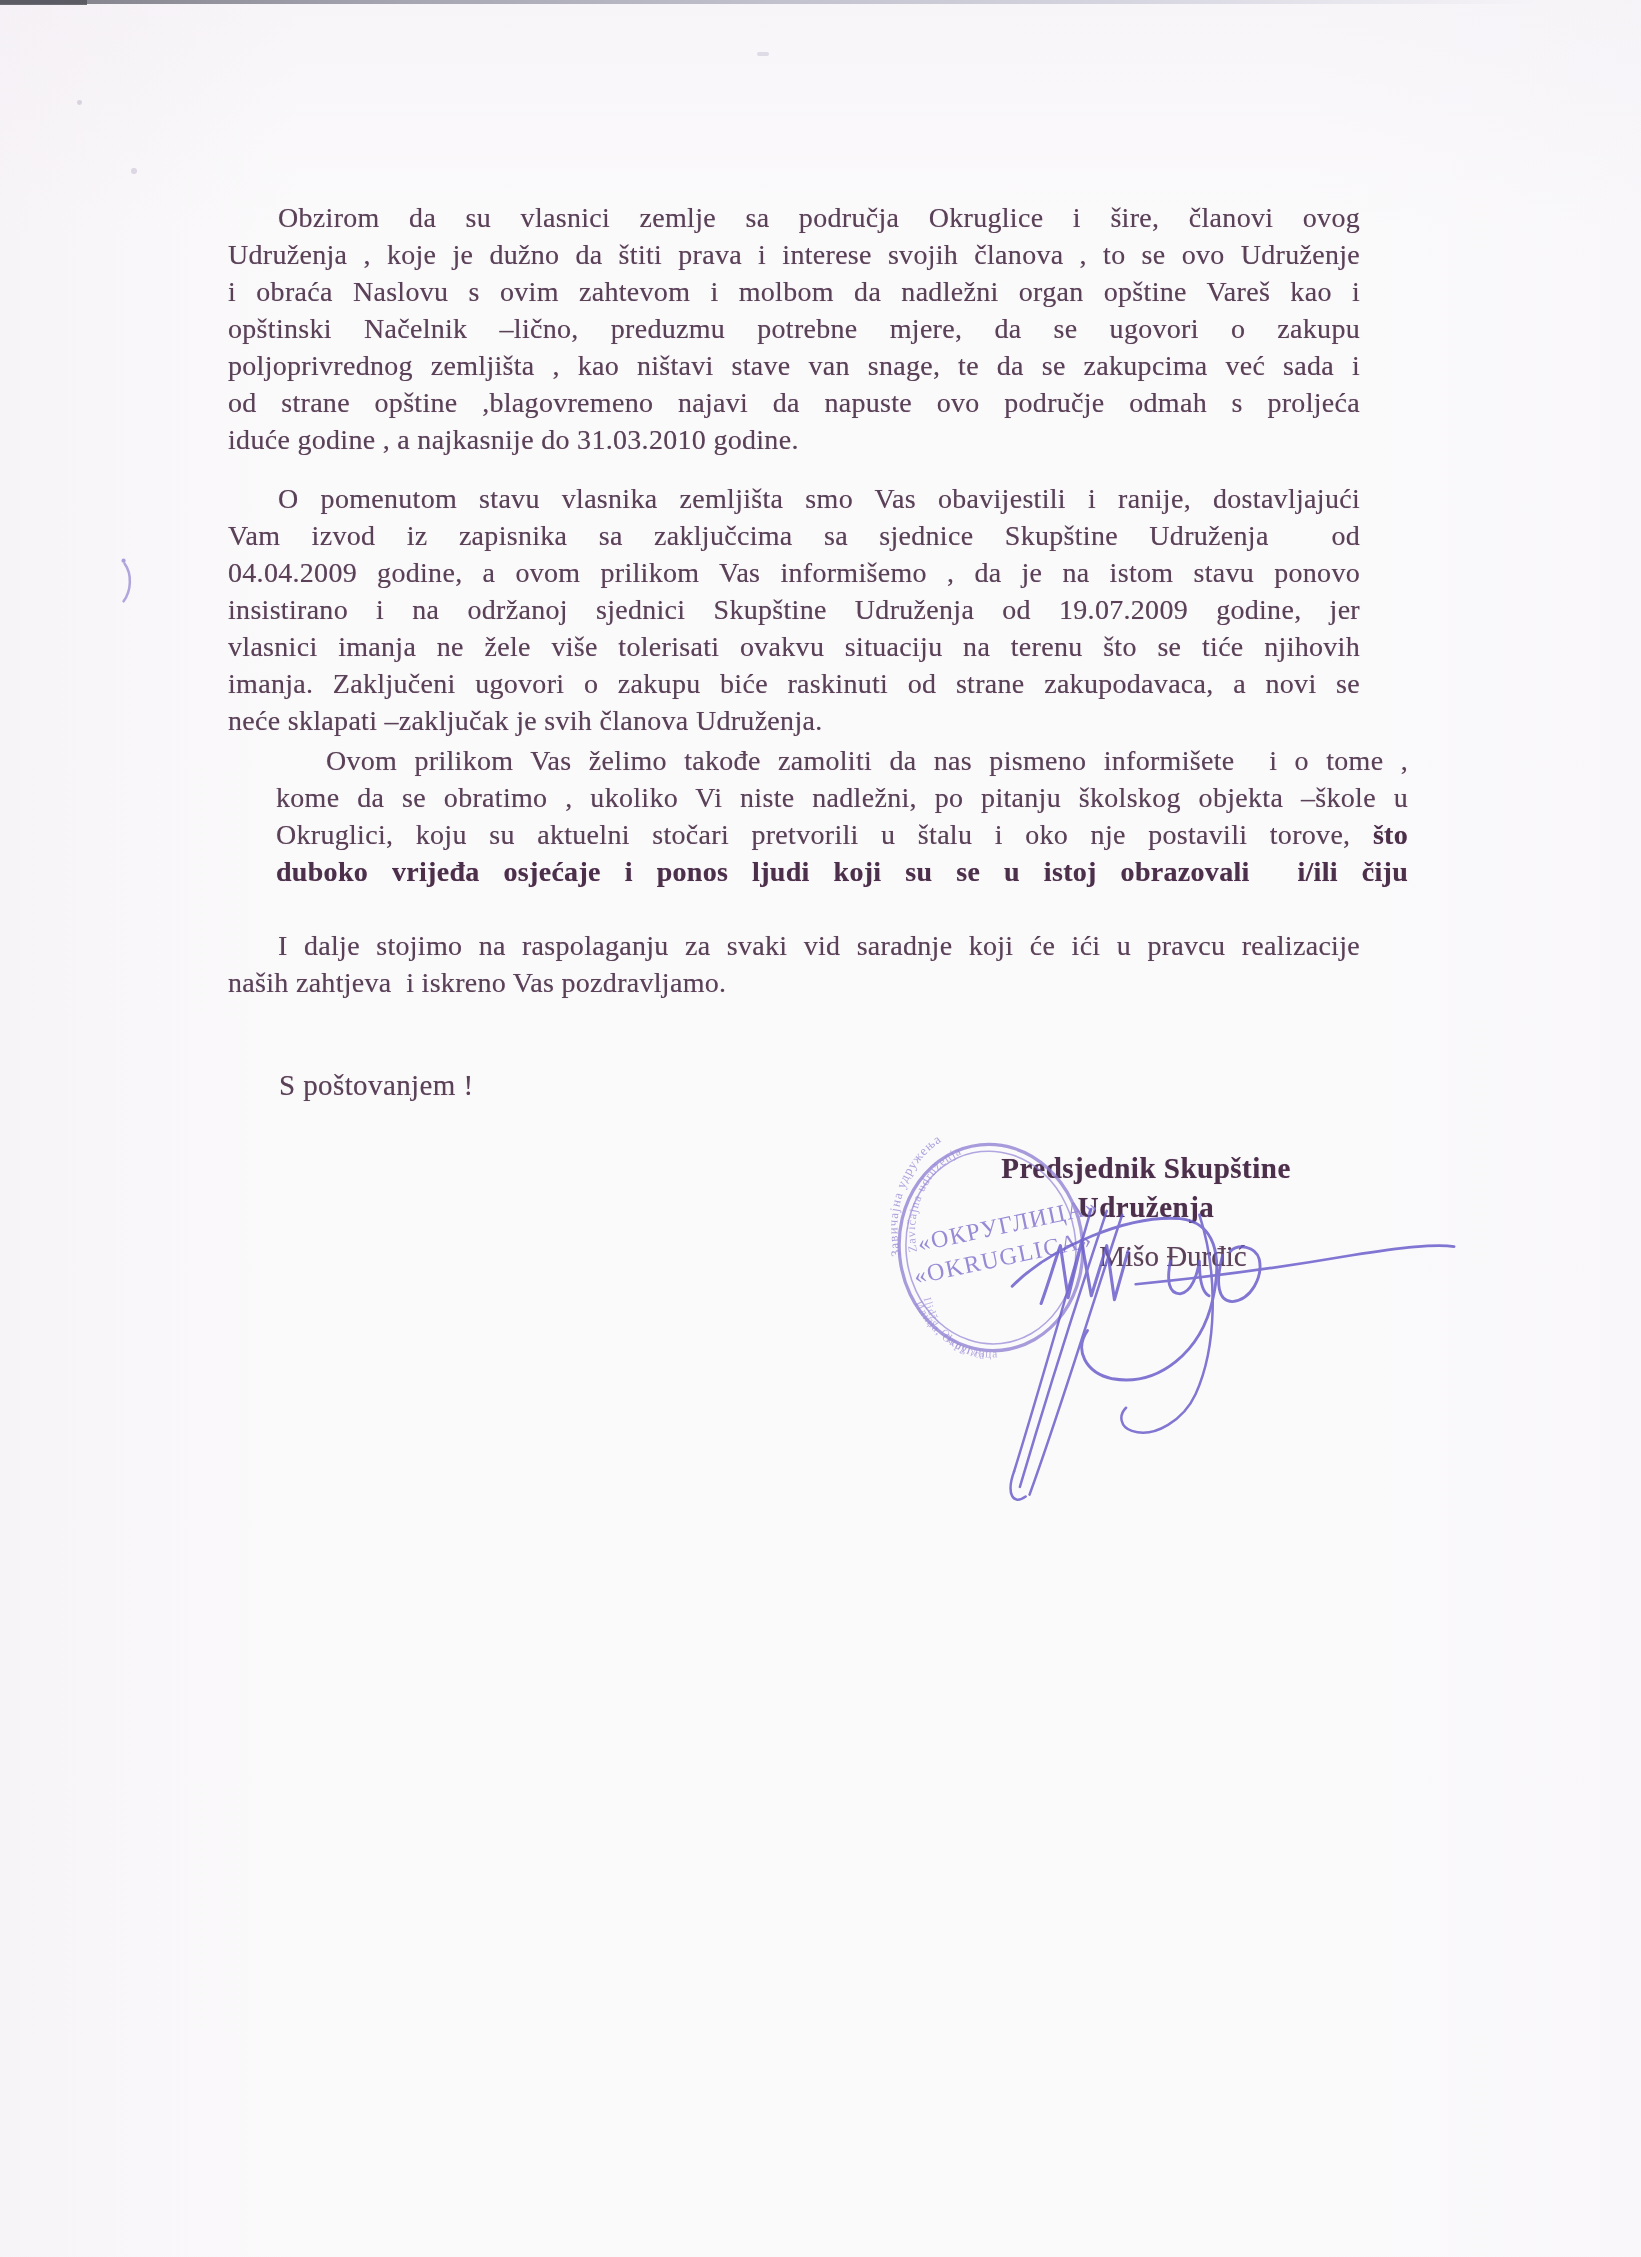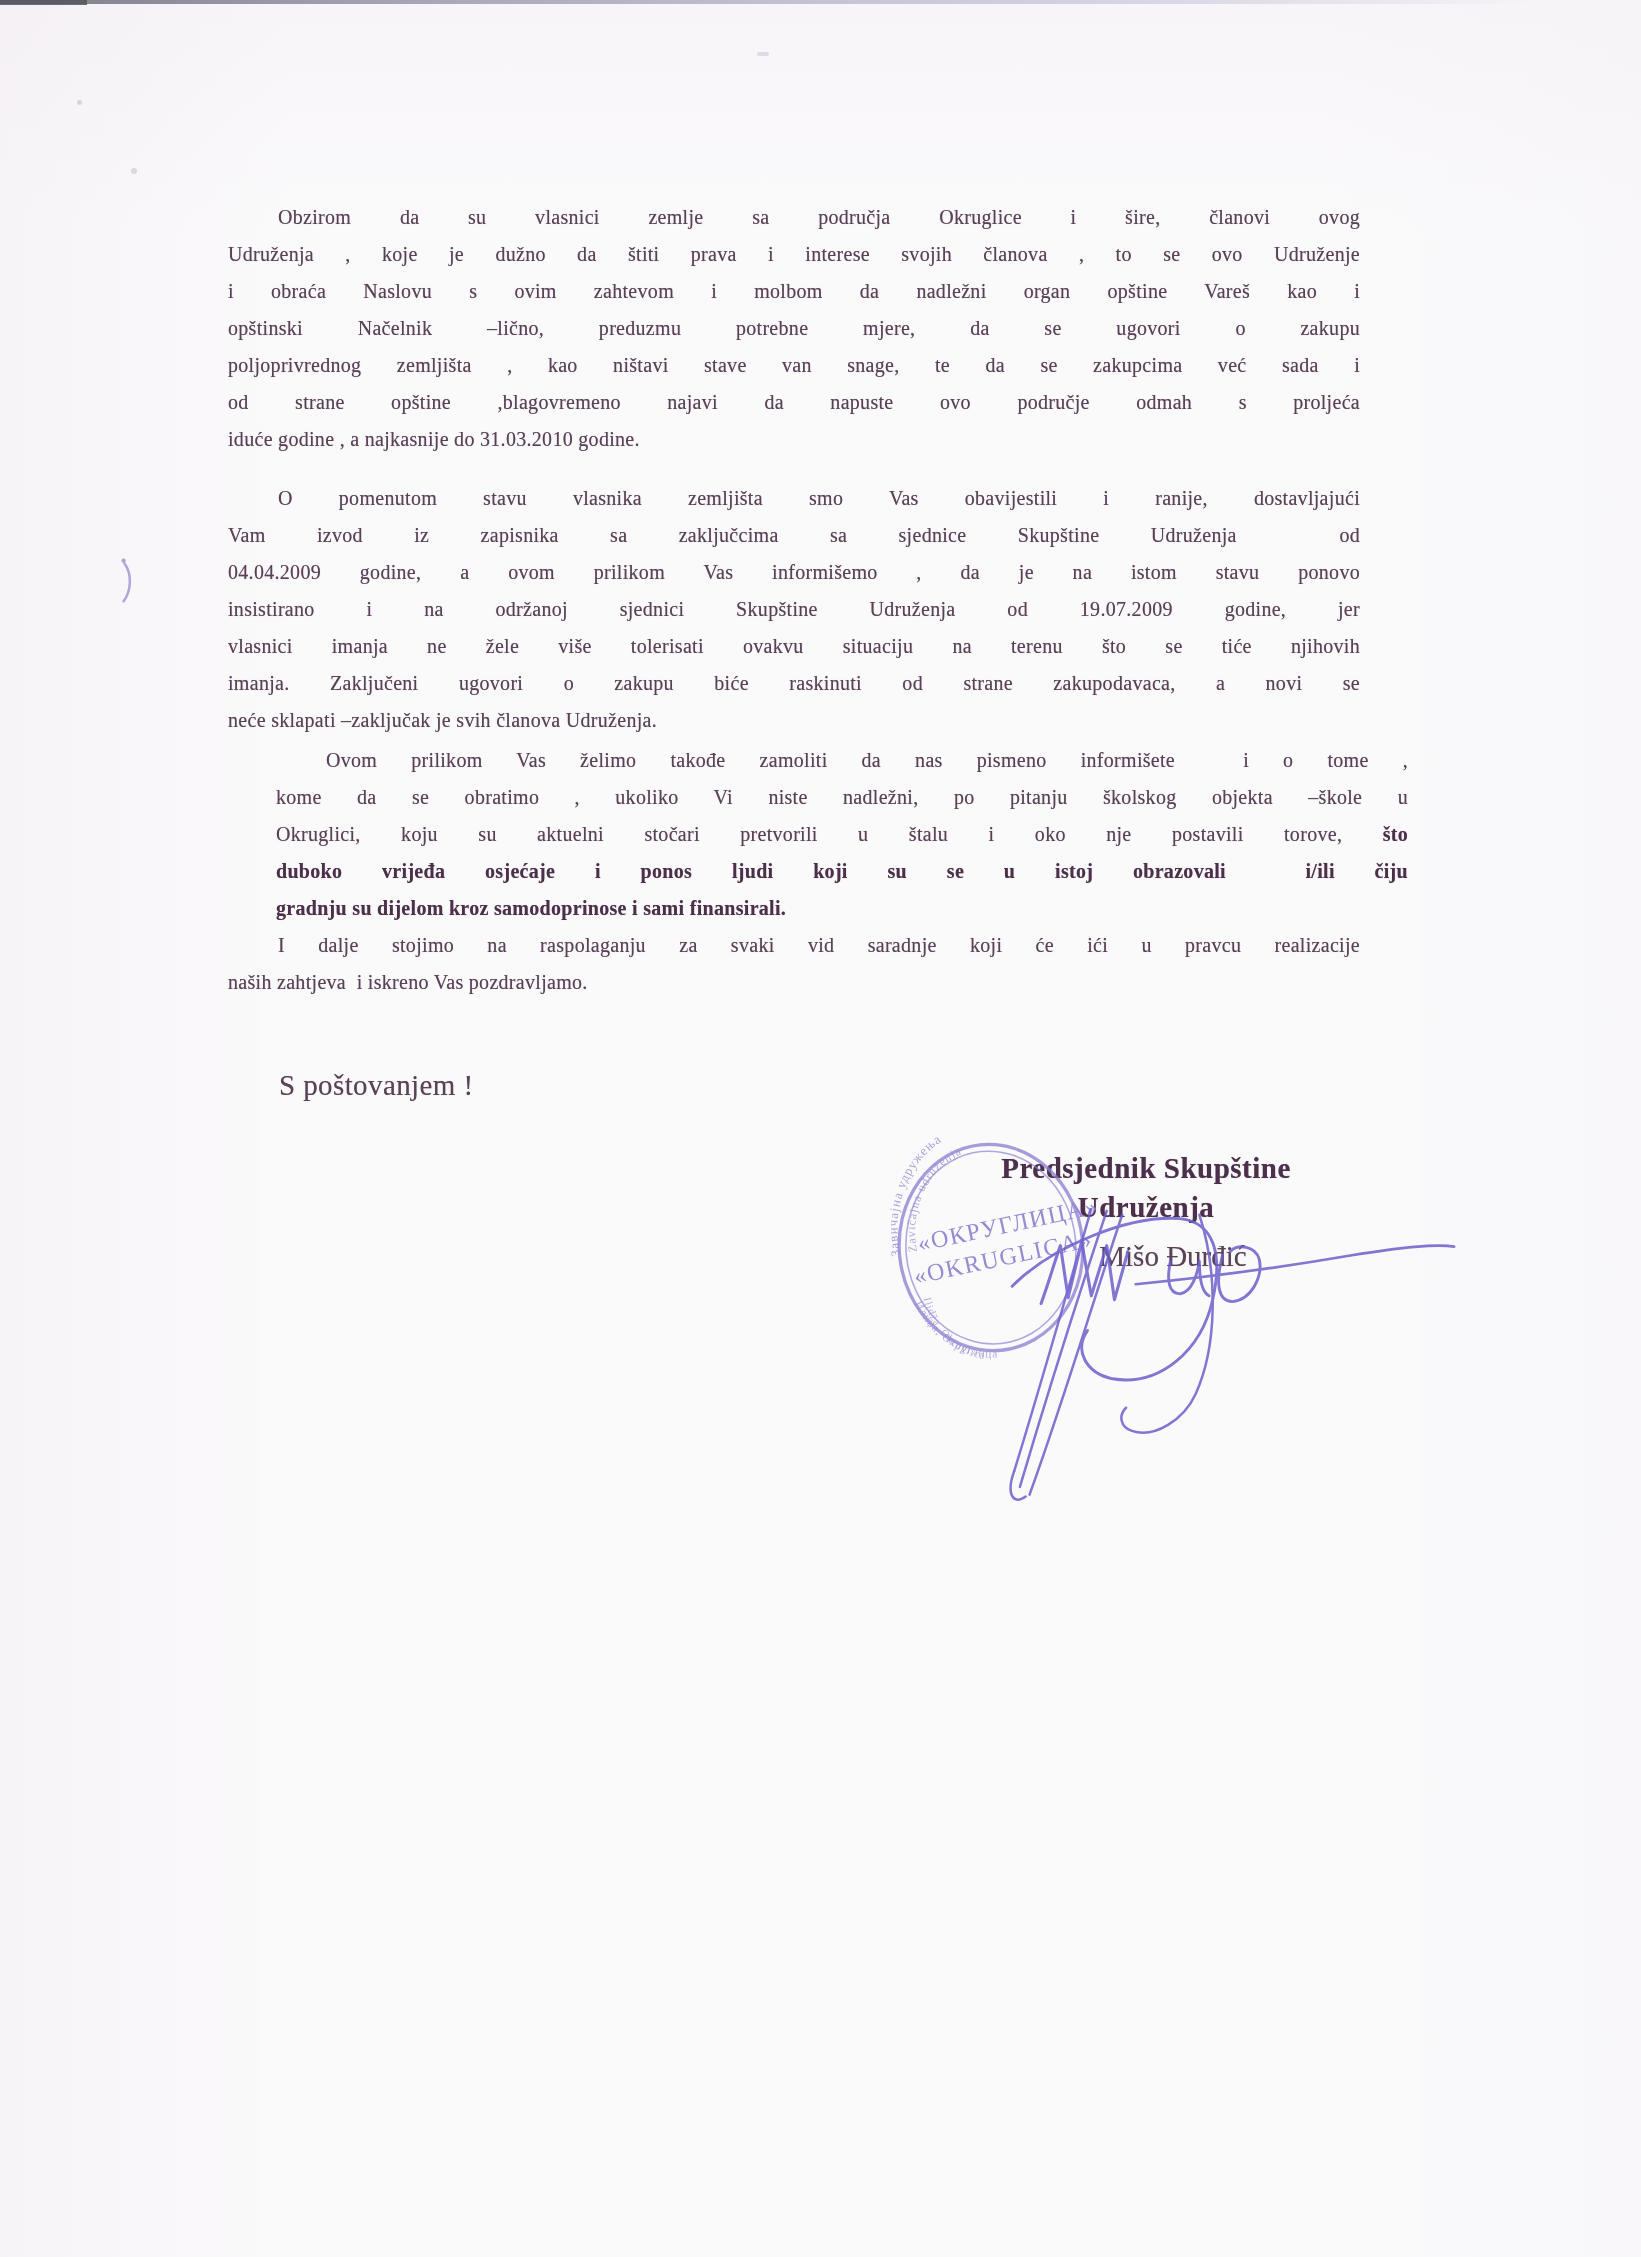--- a/index.html
+++ b/index.html
@@ -27,21 +27,21 @@
     position:absolute;top:0;left:0;width:1588px;height:3.9px;
     background:linear-gradient(to right,#71717a 0%,#9c9caa 25%,#bdbdca 50%,#d3d3df 72%,rgba(214,214,224,0) 97%);
     opacity:.9;
   }
   .top-edge-dark{position:absolute;top:0;left:0;width:87px;height:4.8px;background:#55555e;opacity:.85;}
   .speck{position:absolute;border-radius:50%;background:#b3a8c4;}
 
   .letter-body{position:absolute;left:228px;top:0;width:1132px;}
   .para{position:absolute;left:0;width:1132px;}
   .line{
-    font-size:20px;line-height:37px;letter-spacing:0.3px;
+    font-size:28px;line-height:37px;letter-spacing:0.3px;
     white-space:pre-wrap;
     text-align:justify;text-align-last:justify;
     text-shadow:0 0 0.7px rgba(90,65,88,.5);
   }
   .line.last{text-align-last:left;}
   .line.indent{text-indent:50px;}
   .line .bold{font-weight:700;color:var(--ink-bold);}
 
   .closing{
     position:absolute;left:271px;top:1066px;
@@ -97,21 +97,20 @@
         <div class="line"><span>insistirano i na održanoj sjednici Skupštine Udruženja od 19.07.2009 godine, jer</span></div>
         <div class="line"><span>vlasnici imanja ne žele više tolerisati ovakvu situaciju na terenu što se tiće njihovih</span></div>
         <div class="line"><span>imanja. Zaključeni ugovori o zakupu biće raskinuti od strane zakupodavaca, a novi se</span></div>
         <div class="line last"><span>neće sklapati –zaključak je svih članova Udruženja.</span></div>
       </div>
       <div class="para" style="top: 742px; margin-left: 48px;">
         <div class="line indent"><span>Ovom prilikom Vas želimo takođe zamoliti da nas pismeno informišete  i o tome ,</span></div>
         <div class="line"><span>kome da se obratimo , ukoliko Vi niste nadležni, po pitanju školskog objekta –škole u</span></div>
         <div class="line"><span>Okruglici, koju su aktuelni stočari pretvorili u štalu i oko nje postavili torove, </span><span class="bold">što</span></div>
         <div class="line"><span class="bold">duboko vrijeđa osjećaje i ponos ljudi koji su se u istoj obrazovali  i/ili čiju</span></div>
-        <div class="line last"><span class="bold">gradnju su dijelom kroz samodoprinose i sami finansirali.</span></div>
       </div>
       <div class="para" style="top: 927px;">
         <div class="line indent"><span>I dalje stojimo na raspolaganju za svaki vid saradnje koji će ići u pravcu realizacije</span></div>
         <div class="line last"><span>naših zahtjeva  i iskreno Vas pozdravljamo.</span></div>
       </div>
     </div>
 
   <div class="closing">S poštovanjem !</div>
 
   <div class="signature-block">

